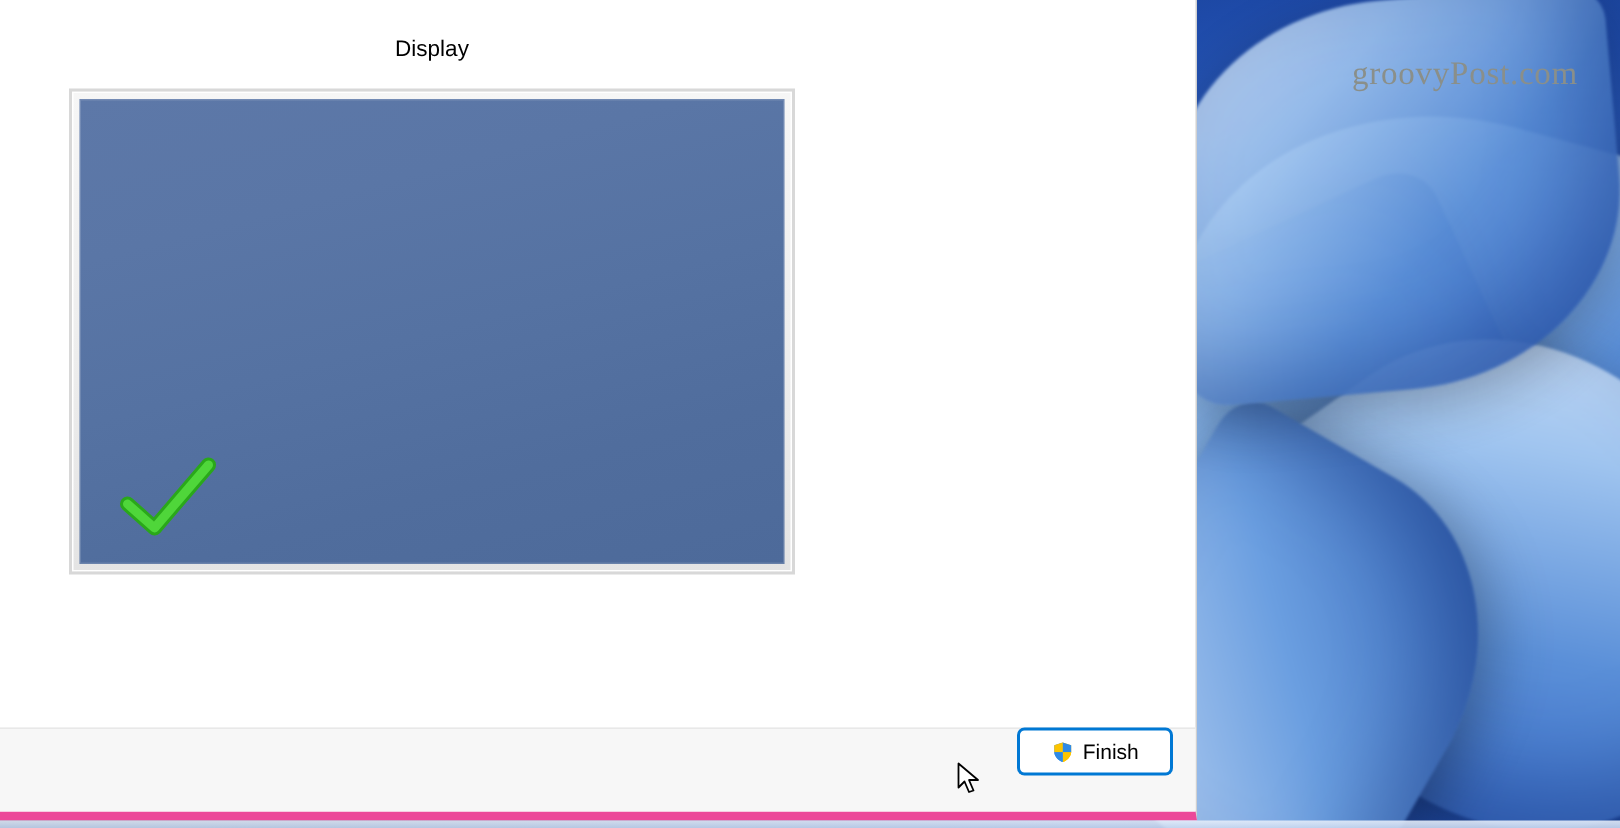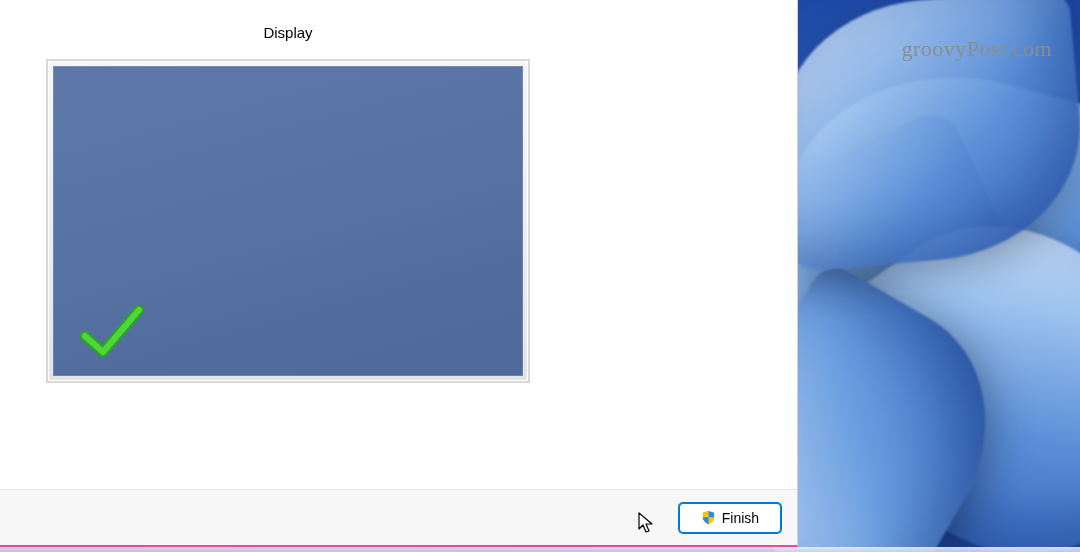--- a/index.html
+++ b/index.html
@@ -40,21 +40,21 @@
     .dialog {
       position: absolute;
       left: 0;
       top: 0;
       width: 798px;
       height: 547px;
       background: #ffffff;
       display: flex;
       flex-direction: column;
       border-right: 1px solid #d0d0d0;
-      border-bottom: 2px solid #ec4899;
+      border-bottom: 6px solid #ec4899;
     }
     .dialog-content {
       flex: 1;
       padding: 24px 46px 0 46px;
       position: relative;
     }
     .section-title {
       font-size: 15px;
       color: #000;
       text-align: center;
@@ -84,21 +84,20 @@
       width: 68px;
       height: 60px;
     }
 
     .button-bar {
       height: 56px;
       background: #f7f7f7;
       border-top: 1px solid #e8e8e8;
       display: flex;
       justify-content: flex-end;
-      align-items: center;
       padding-right: 16px;
       gap: 8px;
       position: relative;
     }
     .btn {
       min-width: 102px;
       height: 30px;
       background: #ffffff;
       border: 1px solid #cfcfcf;
       border-radius: 4px;

